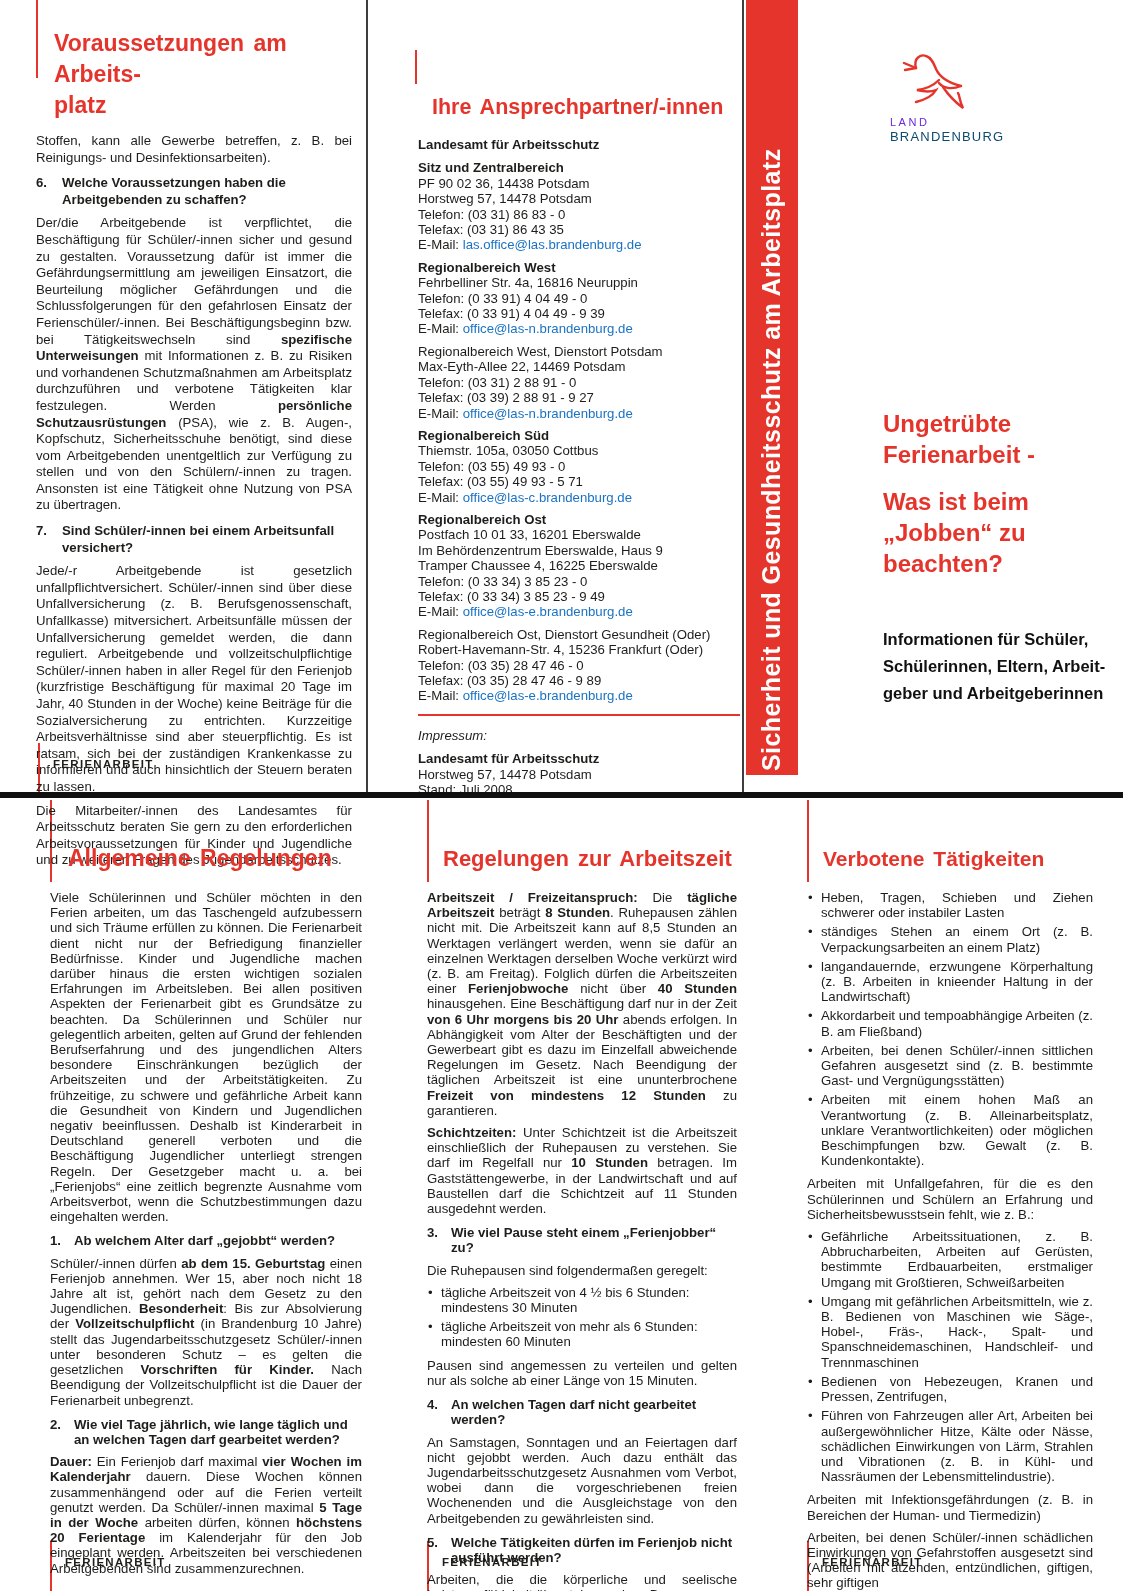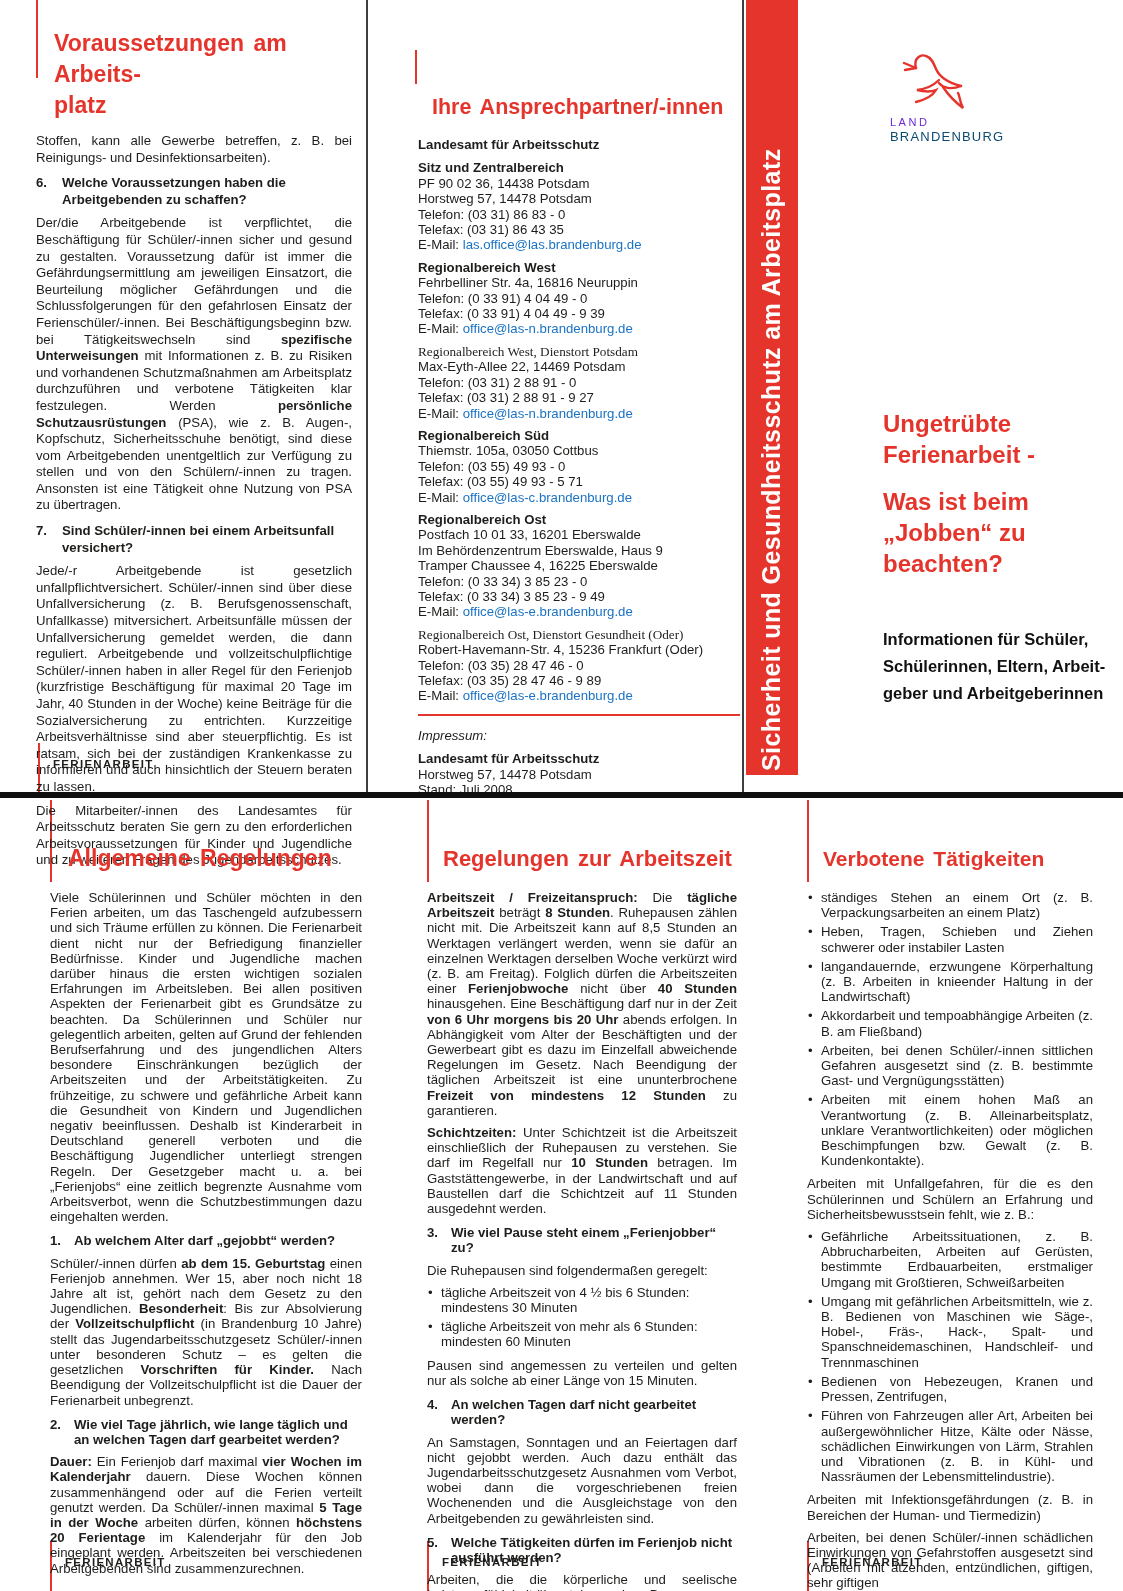--- a/index.html
+++ b/index.html
@@ -21,21 +21,21 @@
   .body{margin-top:12px;}
   .panel p{margin:0 0 7px 0;}
   .qhead{display:flex;font-weight:bold;margin:9px 0 7px 0;text-align:left;}
   .qnum{flex:0 0 26px;}
   .qtext{flex:1;}
   .lh-tight{line-height:15.2px;}
   .contacts{font-size:13.2px;line-height:15.4px;text-align:left;margin:14px 0 0 3px;}
   .c-org{font-weight:bold;margin-bottom:8px;}
   .c-block{margin-bottom:7px;}
   .c-name{font-weight:bold;}
-  .c-name.plain{font-weight:normal;font-family:Liberation Serif, serif;}
+  .c-name.plain{font-weight:normal;}
   .email{color:var(--link-blue);text-decoration:none;cursor:pointer;}
   .red-rule{height:2px;background:var(--accent-red);border:0;margin:10px 0 12px 0;}
   .imp-label{margin-bottom:8px;font-style:italic;}
   .imp-org{font-weight:bold;}
   .bullets{margin:2px 0 8px 0;padding:0;list-style:none;text-align:justify;}
   .bullets li{position:relative;padding-left:14px;margin-bottom:4px;line-height:15.2px;}
   .bullets li::before{content:"\2022";position:absolute;left:1px;}
   .footer-label{position:absolute;font-size:11.5px;font-weight:bold;letter-spacing:1.3px;color:var(--ink);}
   .cover-title,.cover-sub{position:absolute;left:883px;width:240px;color:var(--accent-red);
         font-weight:bold;font-size:24px;line-height:31px;text-align:left;}
@@ -102,21 +102,21 @@
         <div>Fehrbelliner Str. 4a, 16816 Neuruppin</div>
         <div>Telefon: (0 33 91) 4 04 49 - 0</div>
         <div>Telefax: (0 33 91) 4 04 49 - 9 39</div>
         <div><span>E-Mail:</span> <a class="email">office@las-n.brandenburg.de</a></div>
       </div>
 
       <div class="c-block">
         <div class="c-name plain">Regionalbereich West, Dienstort Potsdam</div>
         <div>Max-Eyth-Allee 22, 14469 Potsdam</div>
         <div>Telefon: (03 31) 2 88 91 - 0</div>
-        <div>Telefax: (03 31) 2 88 91 - 9 27</div>
+        <div>Telefax: (03 39) 2 88 91 - 9 27</div>
         <div><span>E-Mail:</span> <a class="email">office@las-n.brandenburg.de</a></div>
       </div>
 
       <div class="c-block">
         <div class="c-name">Regionalbereich Süd</div>
         <div>Thiemstr. 105a, 03050 Cottbus</div>
         <div>Telefon: (03 55) 49 93 - 0</div>
         <div>Telefax: (03 55) 49 93 - 5 71</div>
         <div><span>E-Mail:</span> <a class="email">office@las-c.brandenburg.de</a></div>
       </div>
@@ -214,22 +214,22 @@
         <span class="qtext">Welche Tätigkeiten dürfen im Ferienjob nicht ausführt werden?</span>
       </div>
       <p>Arbeiten, die die körperliche und seelische Leistungsfähigkeit übersteigen, wie z. B.:</p>
     </div>
   </section>
 
   <section class="panel" style="left:807px;top:843px;width:286px;">
     <h2 class="col-heading br" style="margin-left:16px">Verbotene Tätigkeiten</h2>
     <div class="body lh-tight" style="margin-top:16px">
       <ul class="bullets">
+        <li>Heben, Tragen, Schieben und Ziehen schwerer oder instabiler Lasten</li>
         <li>ständiges Stehen an einem Ort (z. B. Verpackungsarbeiten an einem Platz)</li>
-        <li>Heben, Tragen, Schieben und Ziehen schwerer oder instabiler Lasten</li>
         <li>langandauernde, erzwungene Körperhaltung (z. B. Arbeiten in knieender Haltung in der Landwirtschaft)</li>
         <li>Akkordarbeit und tempoabhängige Arbeiten (z. B. am Fließband)</li>
         <li>Arbeiten, bei denen Schüler/-innen sittlichen Gefahren ausgesetzt sind (z. B. bestimmte Gast- und Vergnügungsstätten)</li>
         <li>Arbeiten mit einem hohen Maß an Verantwortung (z. B. Alleinarbeitsplatz, unklare Verantwortlichkeiten) oder möglichen Beschimpfungen bzw. Gewalt (z. B. Kundenkontakte).</li>
       </ul>
       <p>Arbeiten mit Unfallgefahren, für die es den Schülerinnen und Schülern an Erfahrung und Sicherheitsbewusstsein fehlt, wie z. B.:</p>
       <ul class="bullets">
         <li>Gefährliche Arbeitssituationen, z. B. Abbrucharbeiten, Arbeiten auf Gerüsten, bestimmte Erdbauarbeiten, erstmaliger Umgang mit Großtieren, Schweißarbeiten</li>
         <li>Umgang mit gefährlichen Arbeitsmitteln, wie z. B. Bedienen von Maschinen wie Säge-, Hobel-, Fräs-, Hack-, Spalt- und Spanschneidemaschinen, Handschleif- und Trennmaschinen</li>
         <li>Bedienen von Hebezeugen, Kranen und Pressen, Zentrifugen,</li>

